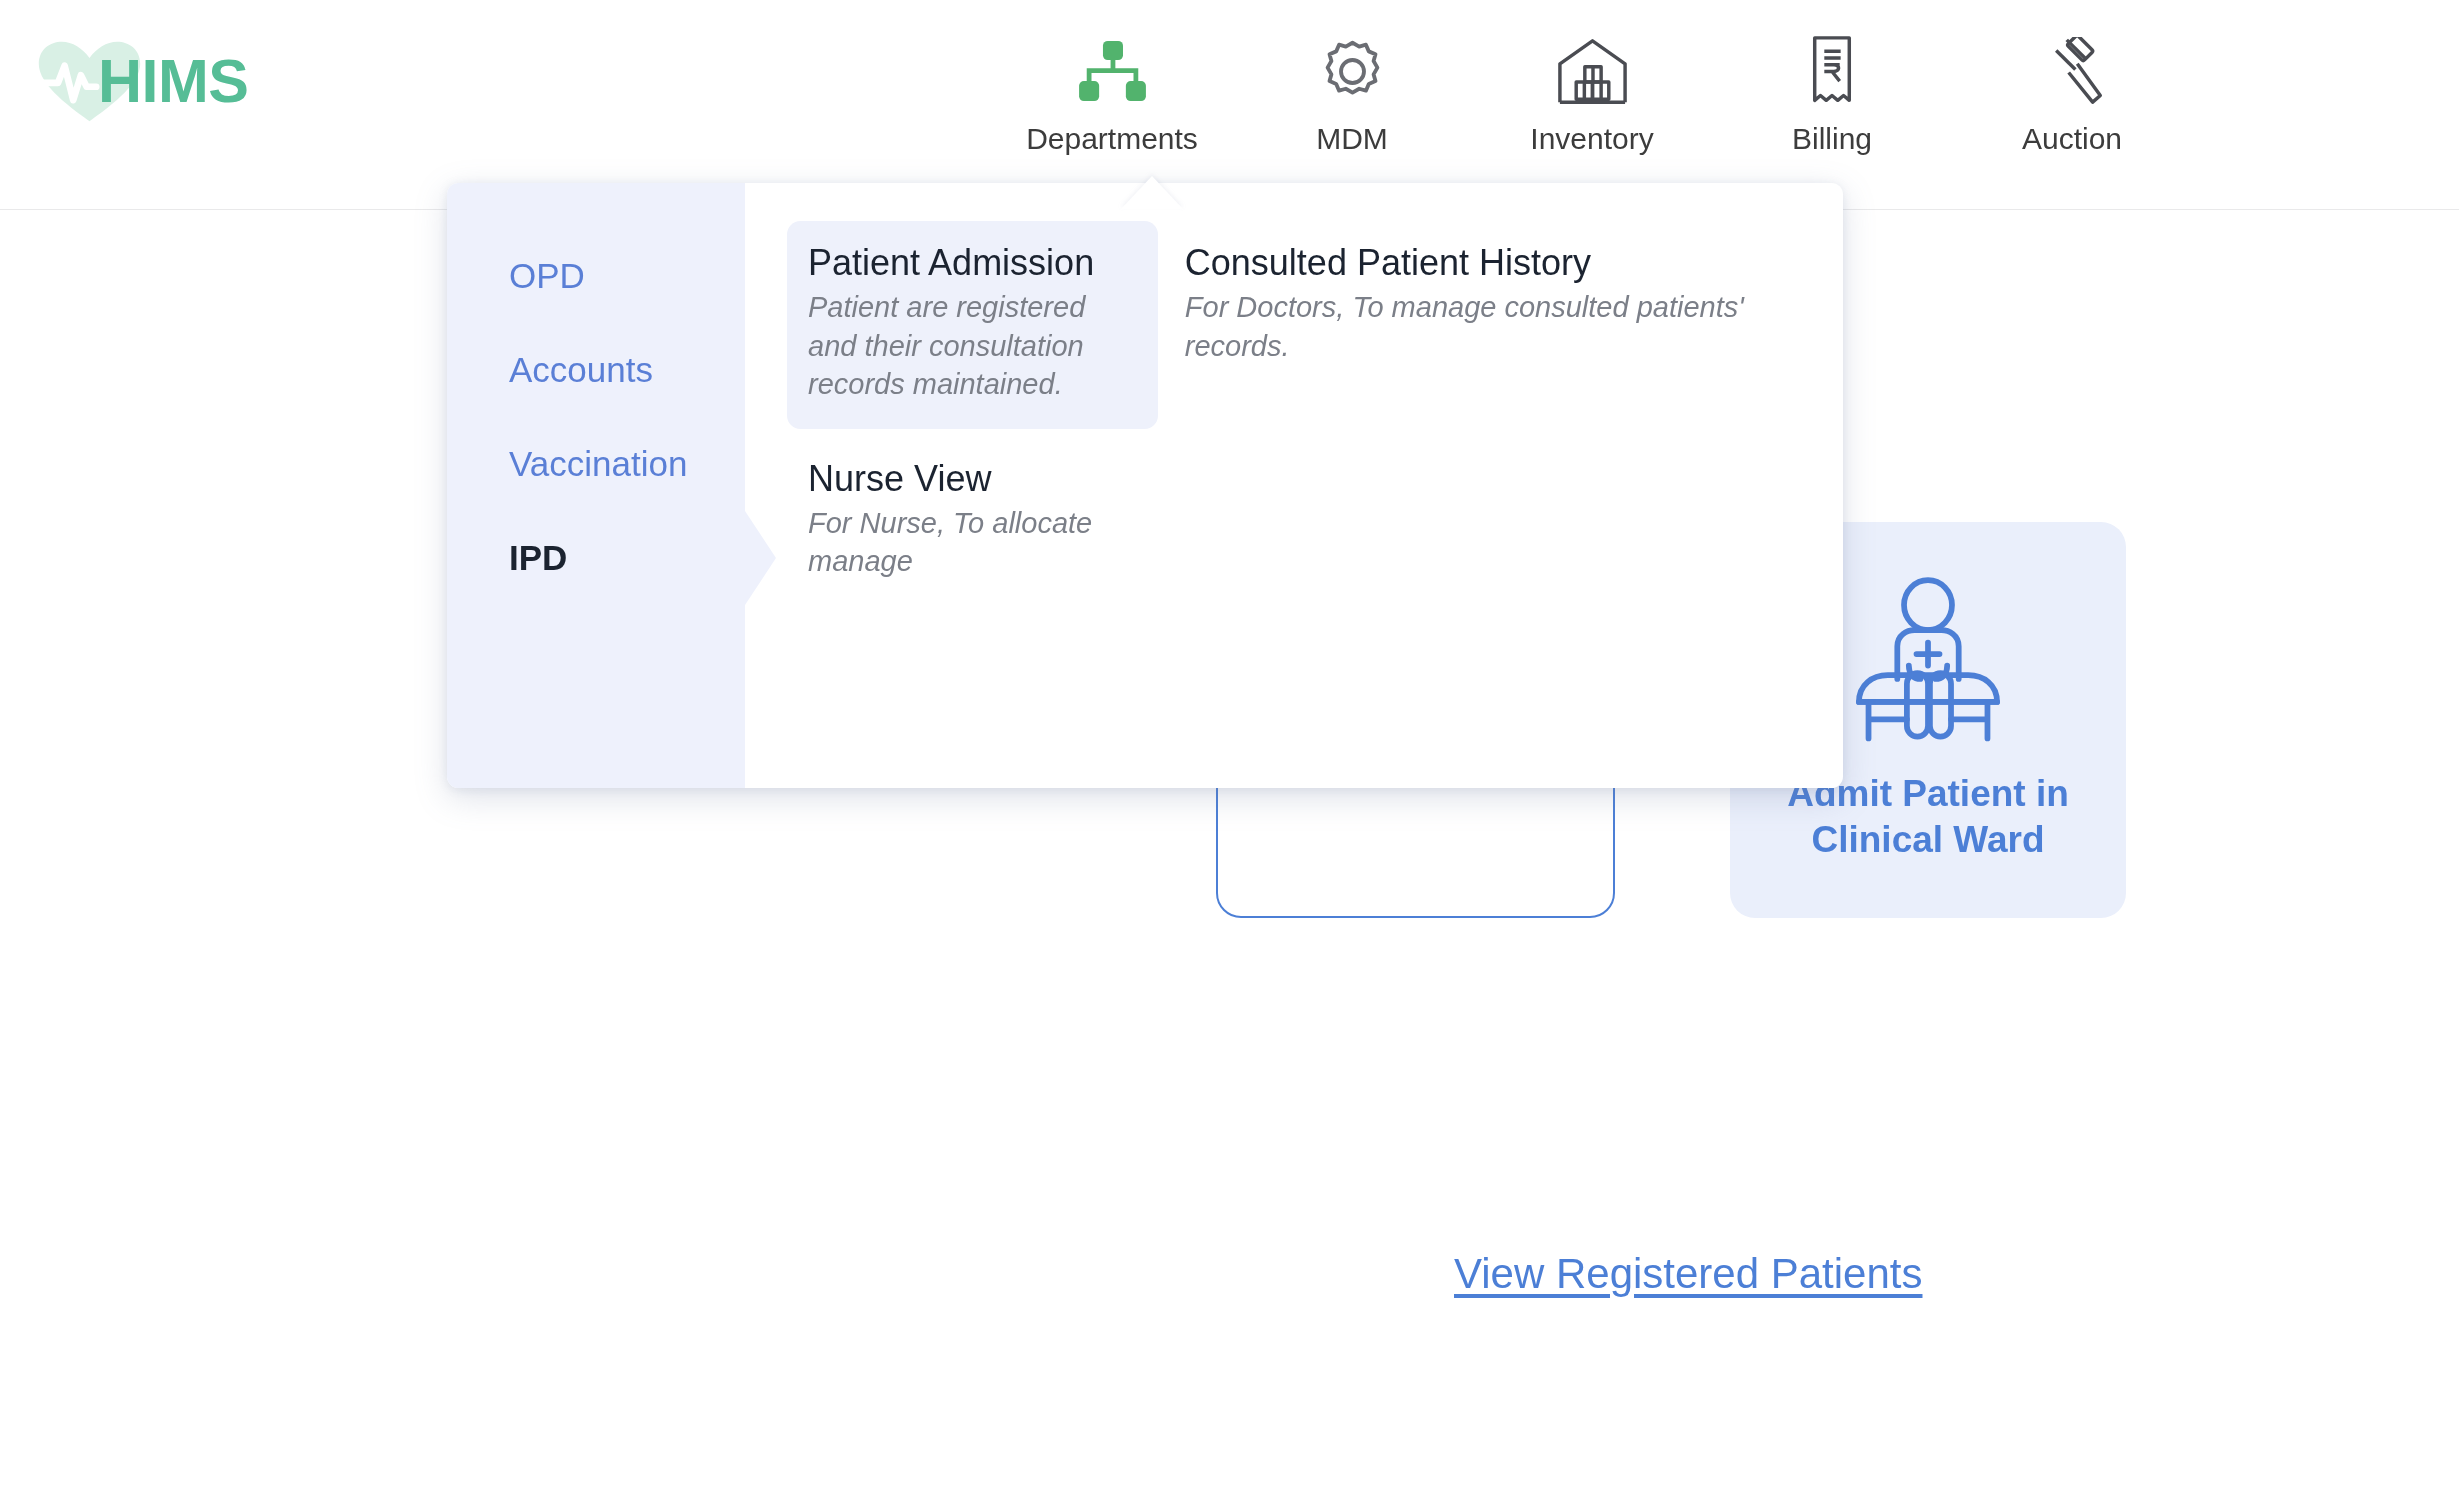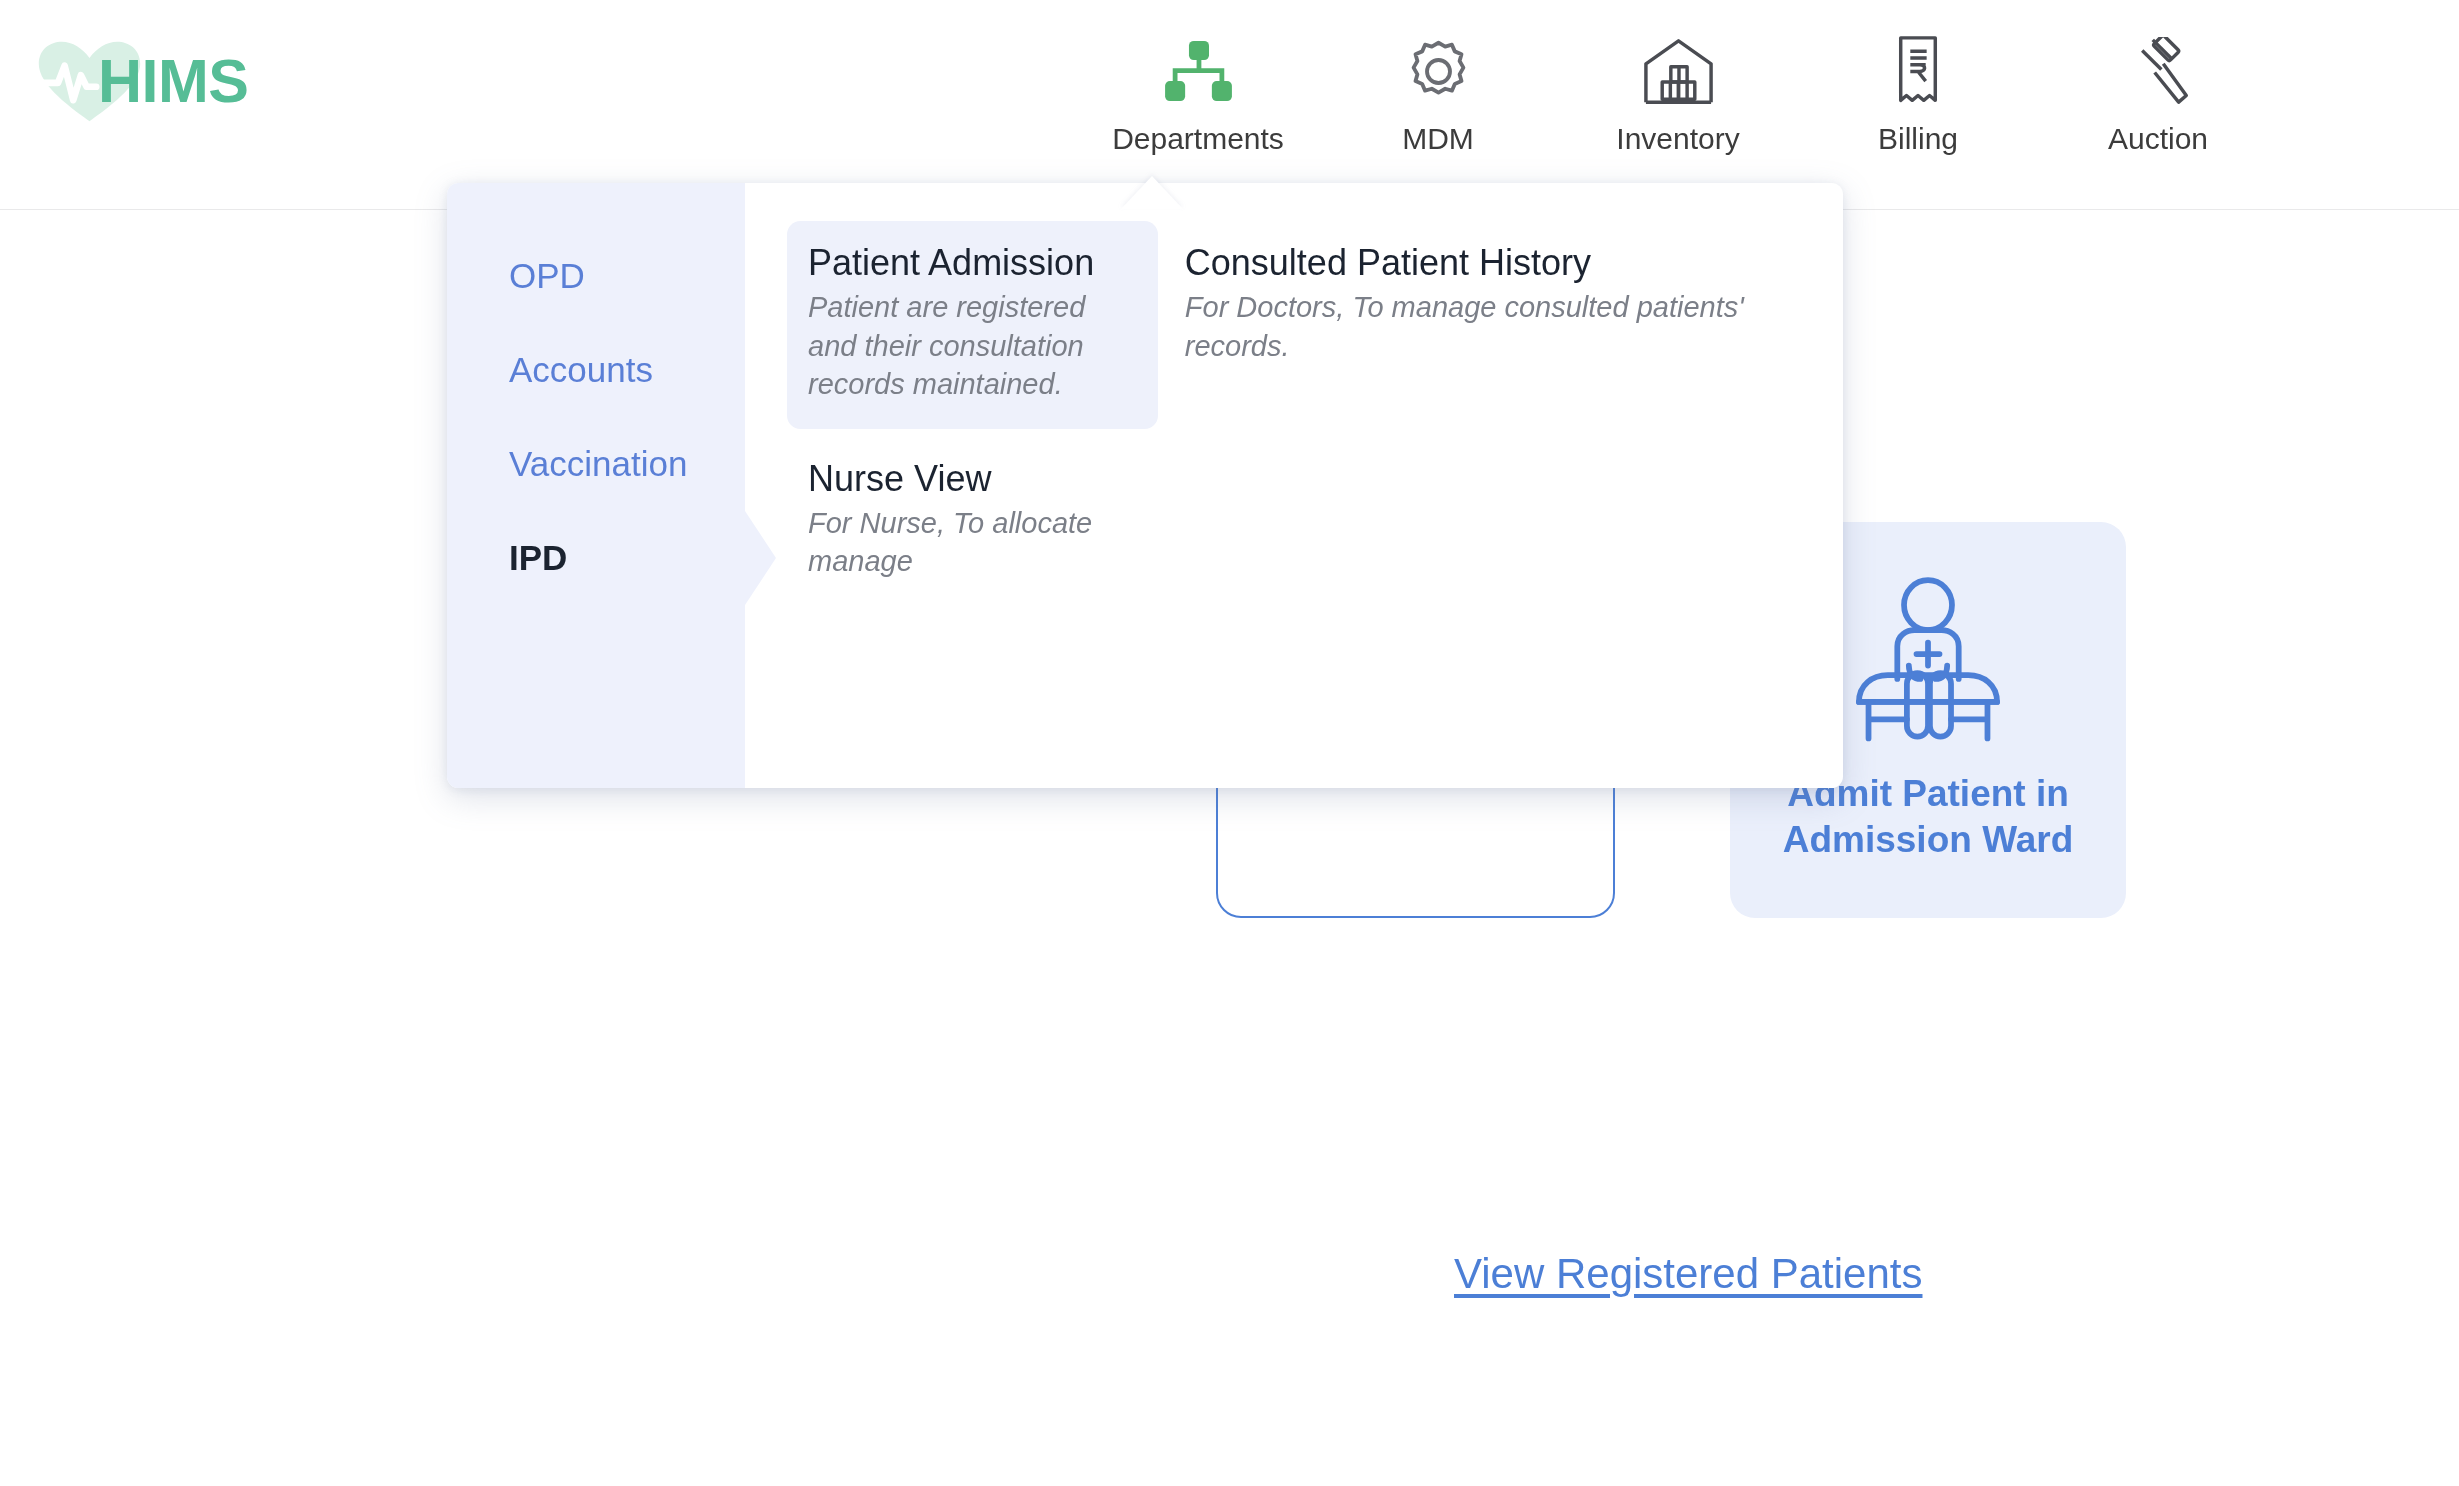--- a/index.html
+++ b/index.html
@@ -47,21 +47,21 @@
     font-size: 61px;
     font-weight: 700;
     letter-spacing: -0.5px;
     color: #56bd96;
     line-height: 1;
     white-space: nowrap;
   }
 
   .nav {
     position: absolute;
-    left: 1078px;
+    left: 992px;
     top: 33px;
     display: flex;
     align-items: flex-start;
     gap: 0px;
   }
   .nav-item {
     width: 240px;
     display: flex;
     flex-direction: column;
     align-items: center;
@@ -353,21 +353,21 @@
               <path d="M66 106 V 72 c 0 -12 10 -17 18 -17 h 28 c 8 0 18 5 18 17 v 34"></path>
               <path d="M98 68 v 24 M86 80 h 24"></path>
               <path d="M78 92 c 0 10 6 14 12 14 M118 92 c 0 10 -6 14 -12 14"></path>
               <rect x="76" y="100" width="22" height="66" rx="11"></rect>
               <rect x="100" y="100" width="22" height="66" rx="11"></rect>
               <path d="M26 130 c 0 -18 14 -28 30 -28 h 84 c 16 0 30 10 30 28 Z"></path>
               <path d="M26 130 H 170 M36 130 V 168 M160 130 V 168 M36 148 H 76 M122 148 H 160"></path>
             </g>
           </svg>
         </div>
-        <div class="card-title">Admit Patient in Admission Ward</div>
+        <div class="card-title">Admit Patient in Clinical Ward</div>
       </div>
 
     </div>
 
     <div class="view-link">View Registered Patients</div>
   </div>
 
   <div class="nav-caret"></div>
 
   <div class="mega">

